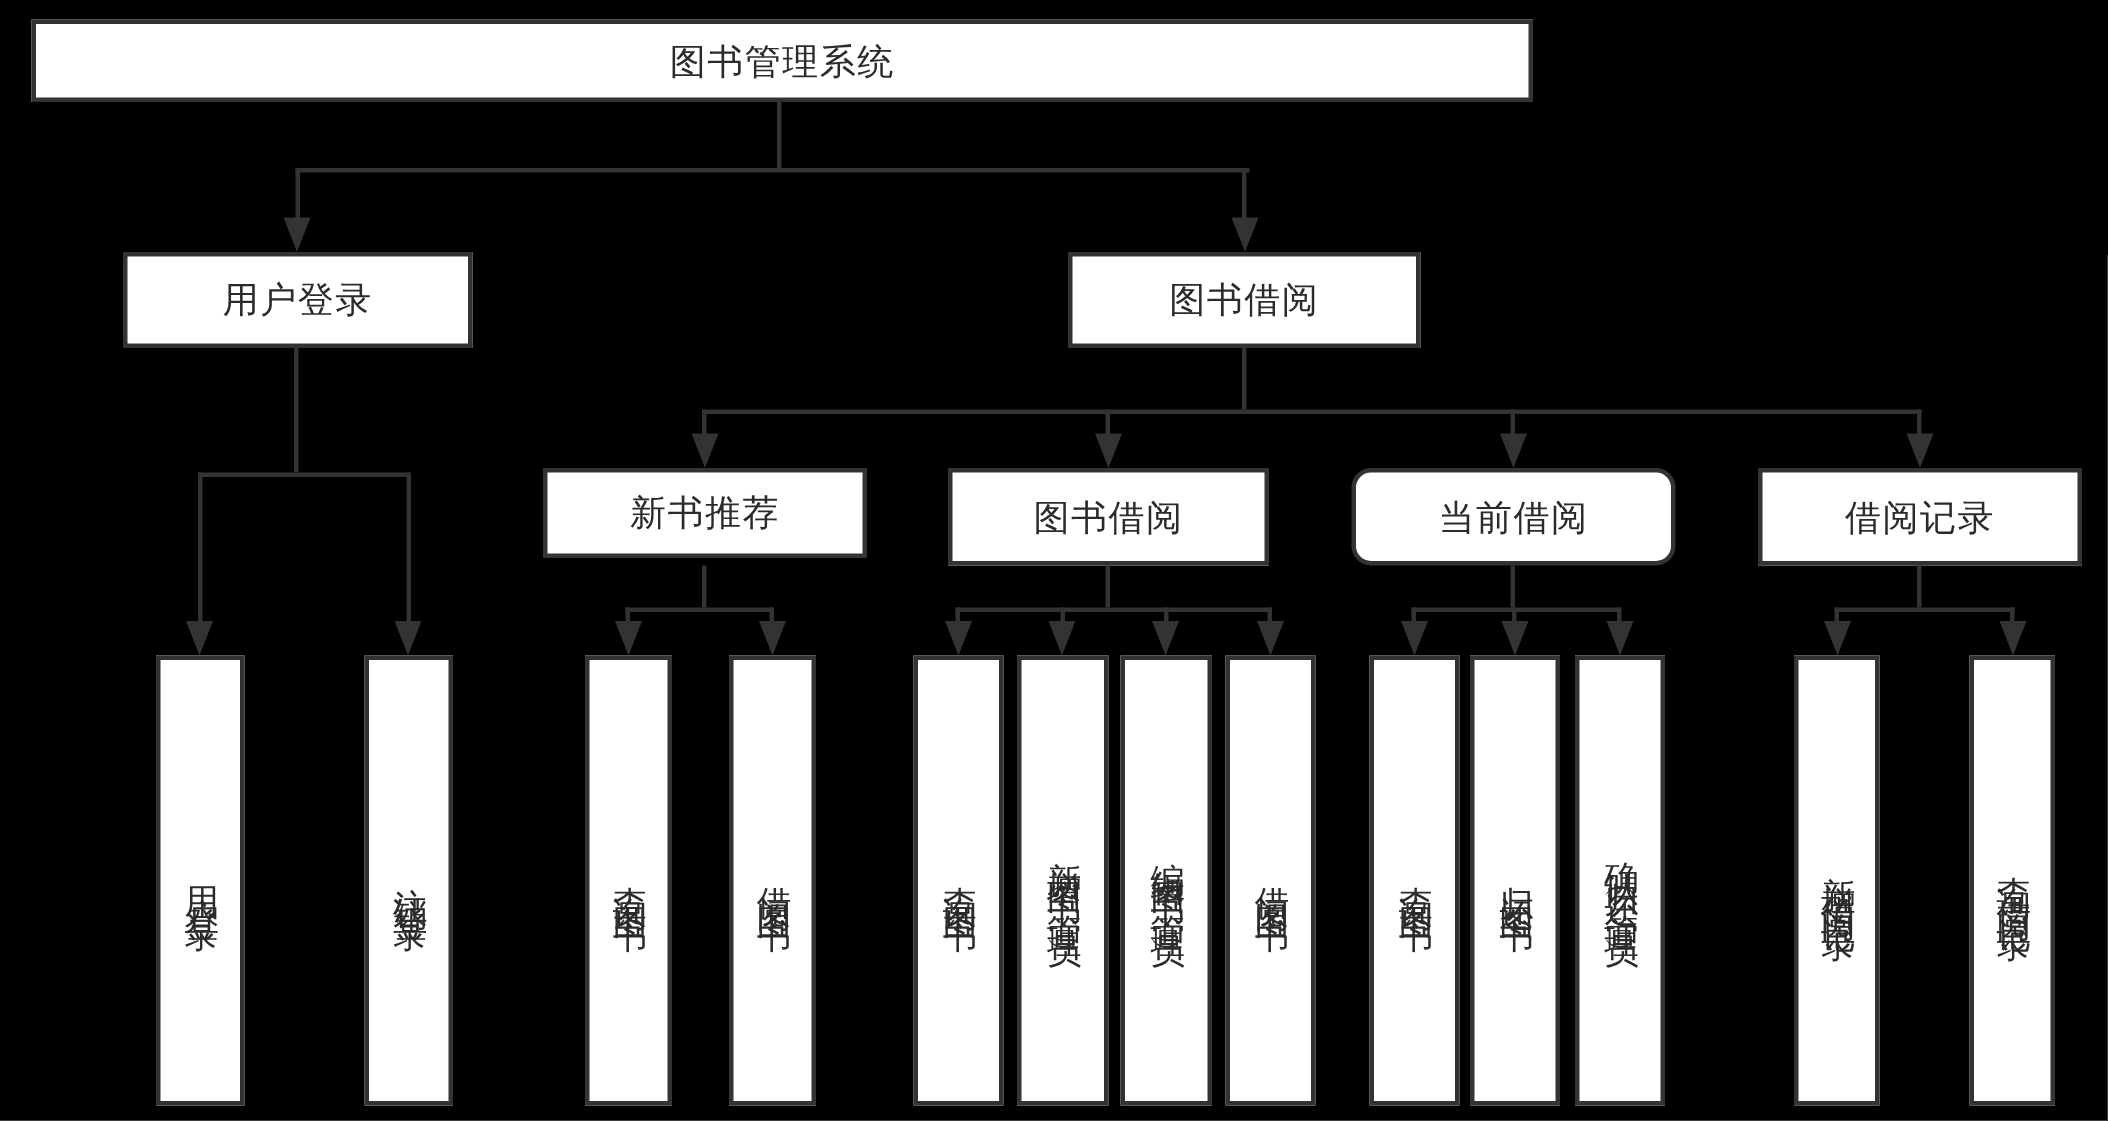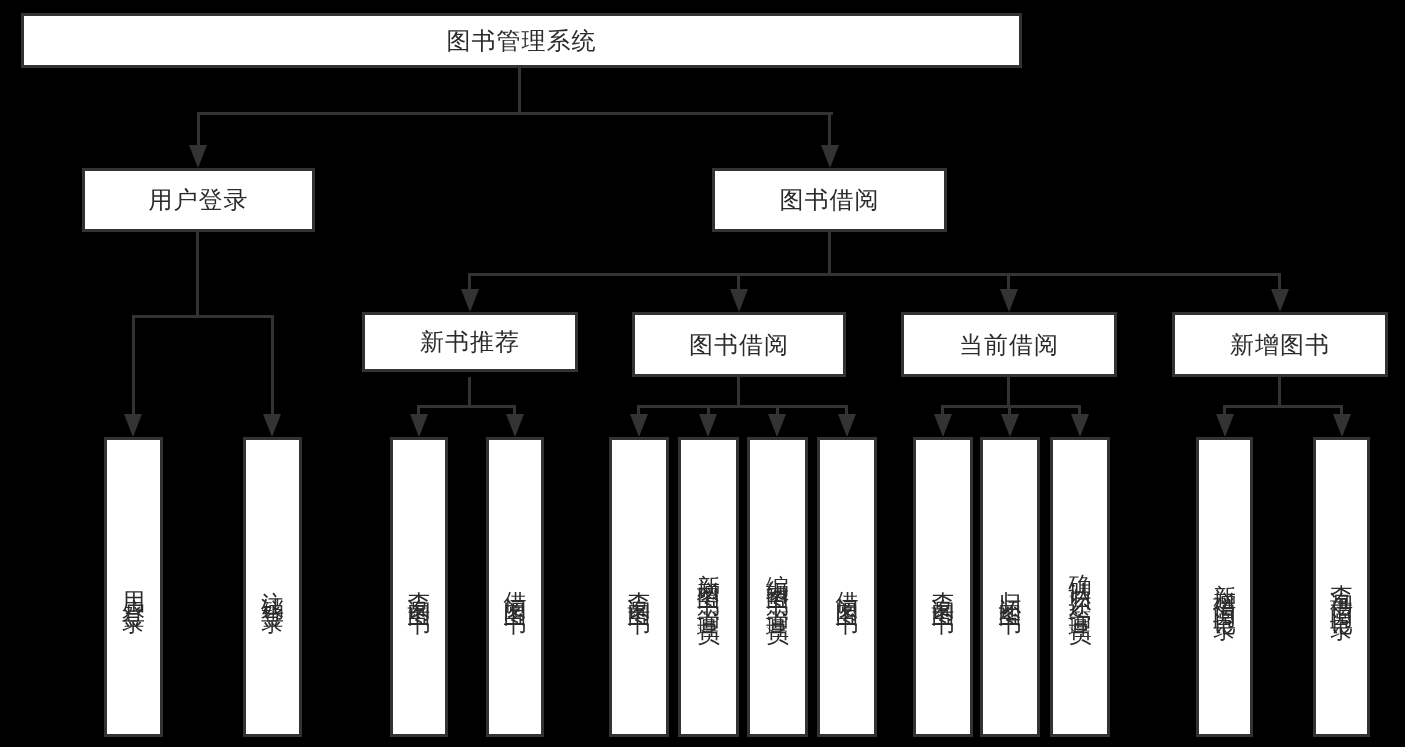--- a/index.html
+++ b/index.html
@@ -99,25 +99,25 @@
   <div class="arrow" style="left:1000px;top:289px;"></div>
   <div class="vline" style="left:1278px;top:273px;height:18px;"></div>
   <div class="arrow" style="left:1271px;top:289px;"></div>
 
   <div class="node" style="left:362px;top:312px;width:216px;height:60px;">
     <span>新书推荐</span>
   </div>
   <div class="node" style="left:632px;top:312px;width:214px;height:65px;">
     <span>图书借阅</span>
   </div>
-  <div class="node" style="left:901px;top:312px;width:216px;height:65px;">
+  <div class="node" style="left:901px;top:312px;width:216px;height:65px;border-radius:13px;">
     <span>当前借阅</span>
   </div>
   <div class="node" style="left:1172px;top:312px;width:216px;height:65px;">
-    <span>新增图书</span>
+    <span>借阅记录</span>
   </div>
 
   <div class="vline" style="left:468px;top:377px;height:28px;"></div>
   <div class="hline" style="left:417px;top:405px;width:99px;"></div>
   <div class="vline" style="left:417px;top:405px;height:12px;"></div>
   <div class="arrow" style="left:410px;top:414px;"></div>
   <div class="vline" style="left:513px;top:405px;height:12px;"></div>
   <div class="arrow" style="left:506px;top:414px;"></div>
 
   <div class="vline" style="left:737px;top:377px;height:28px;"></div>

